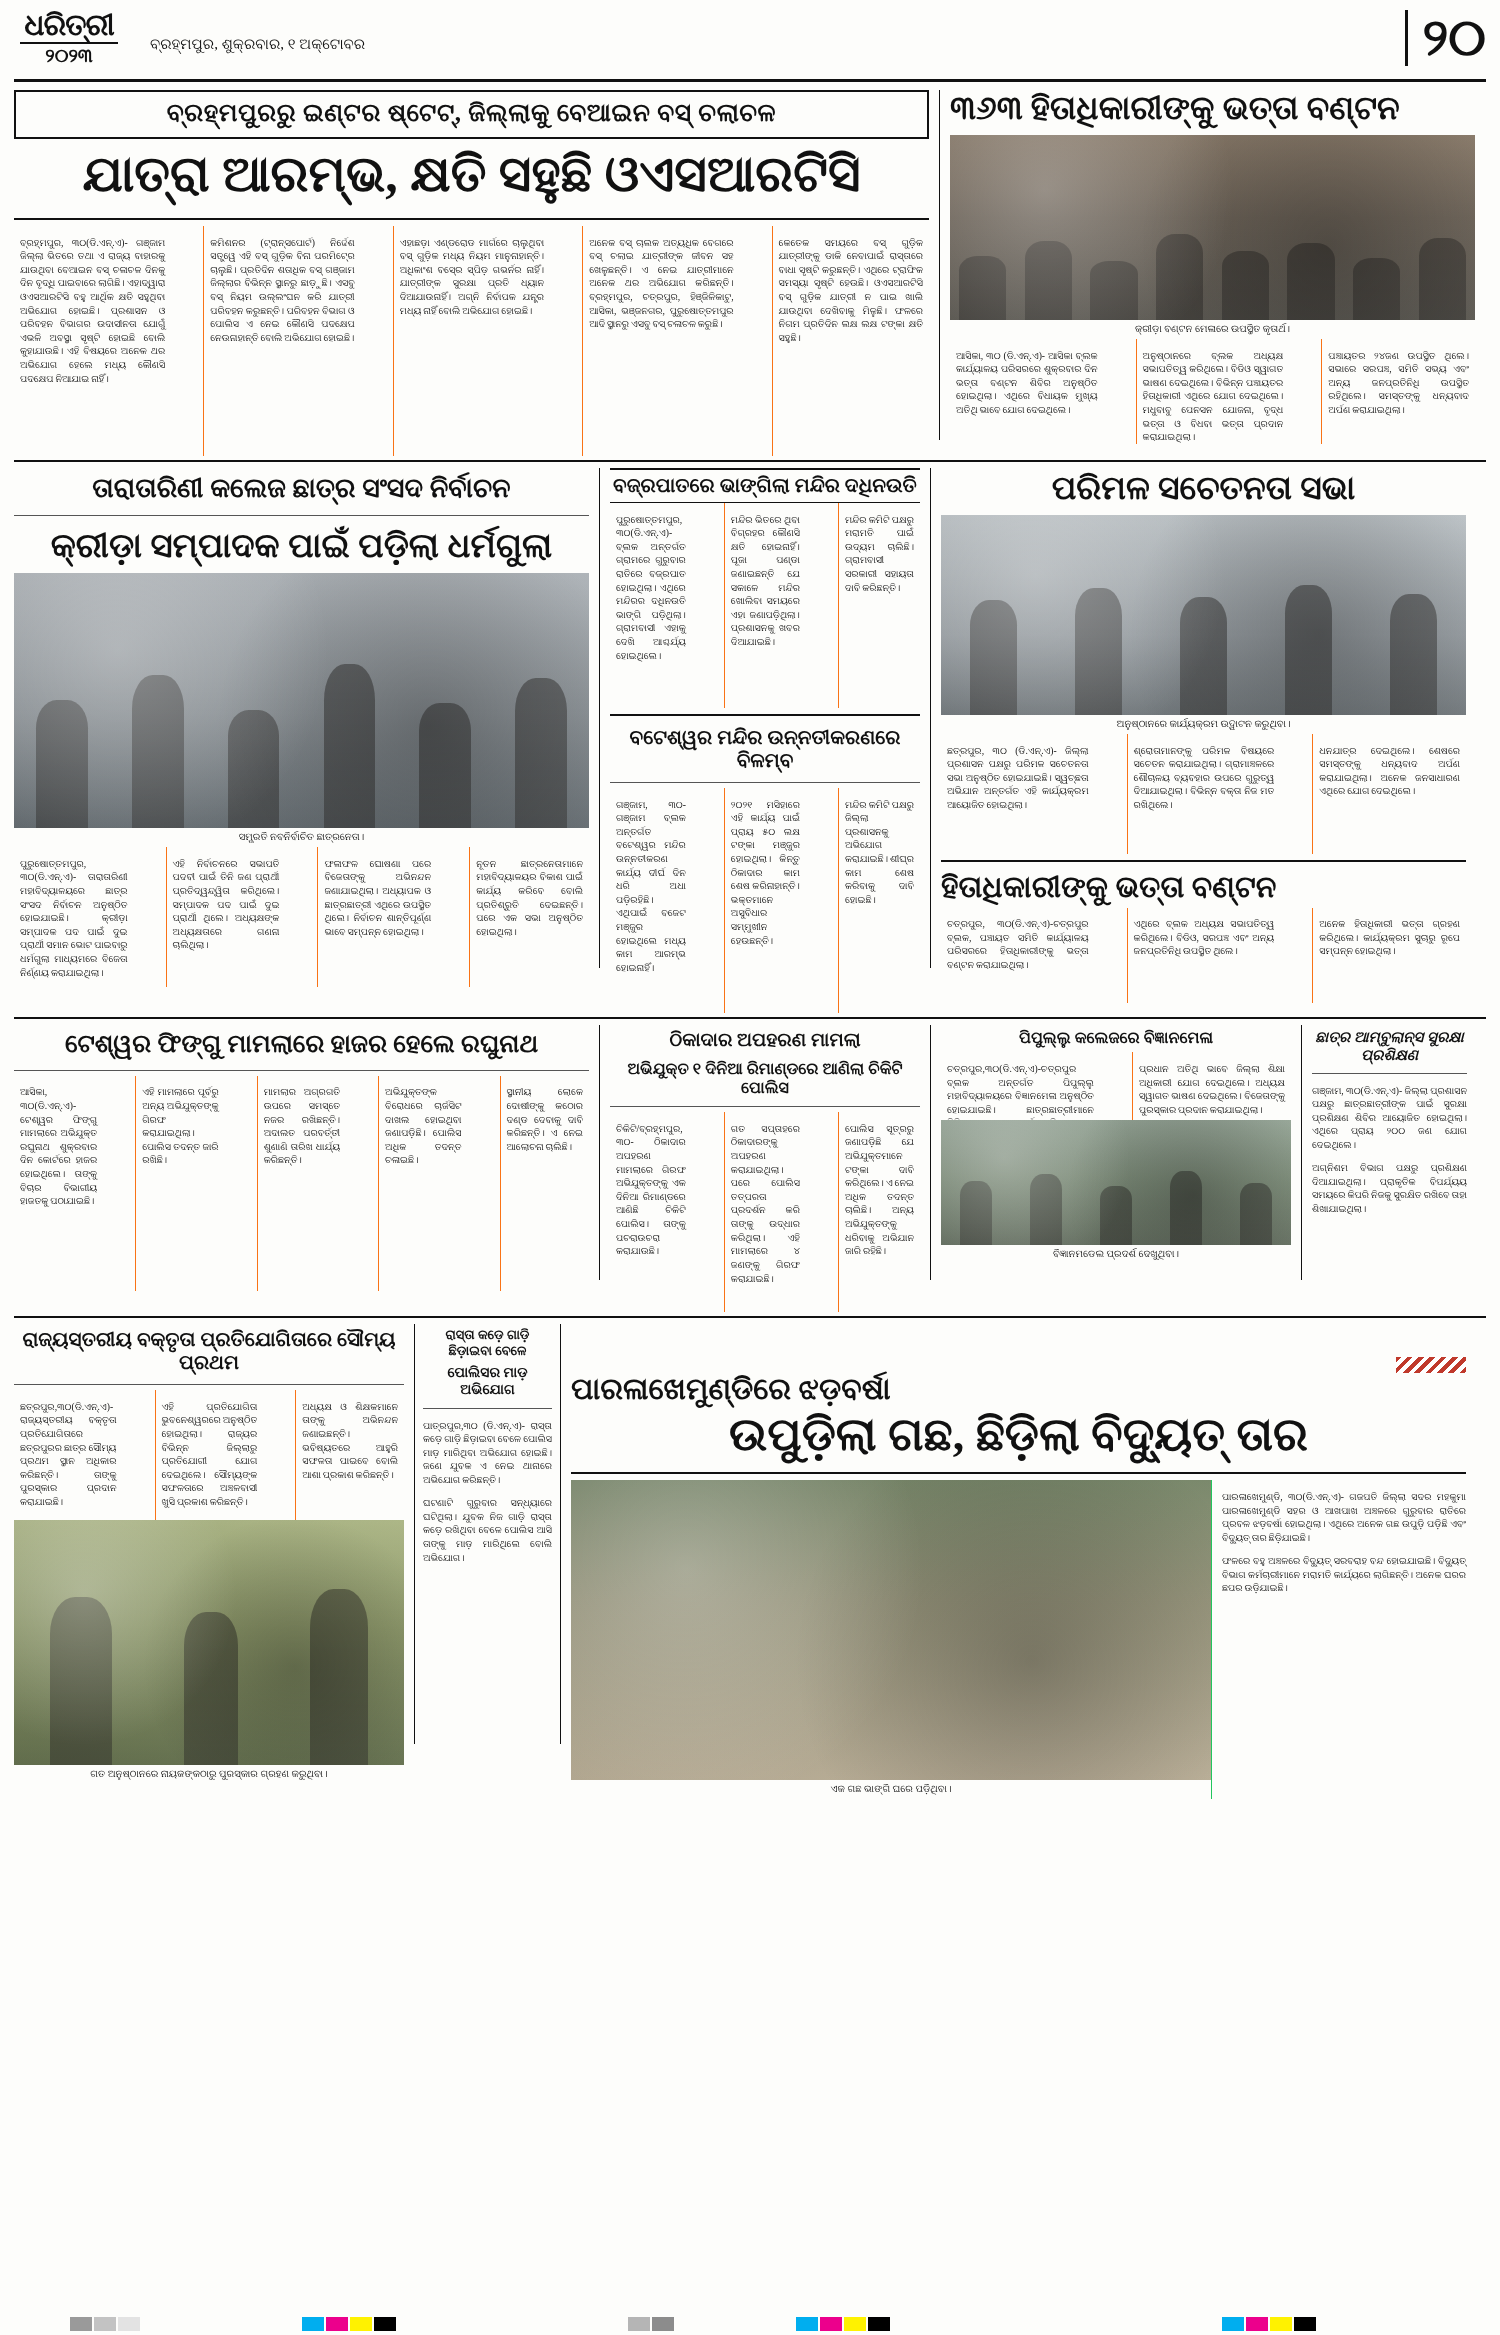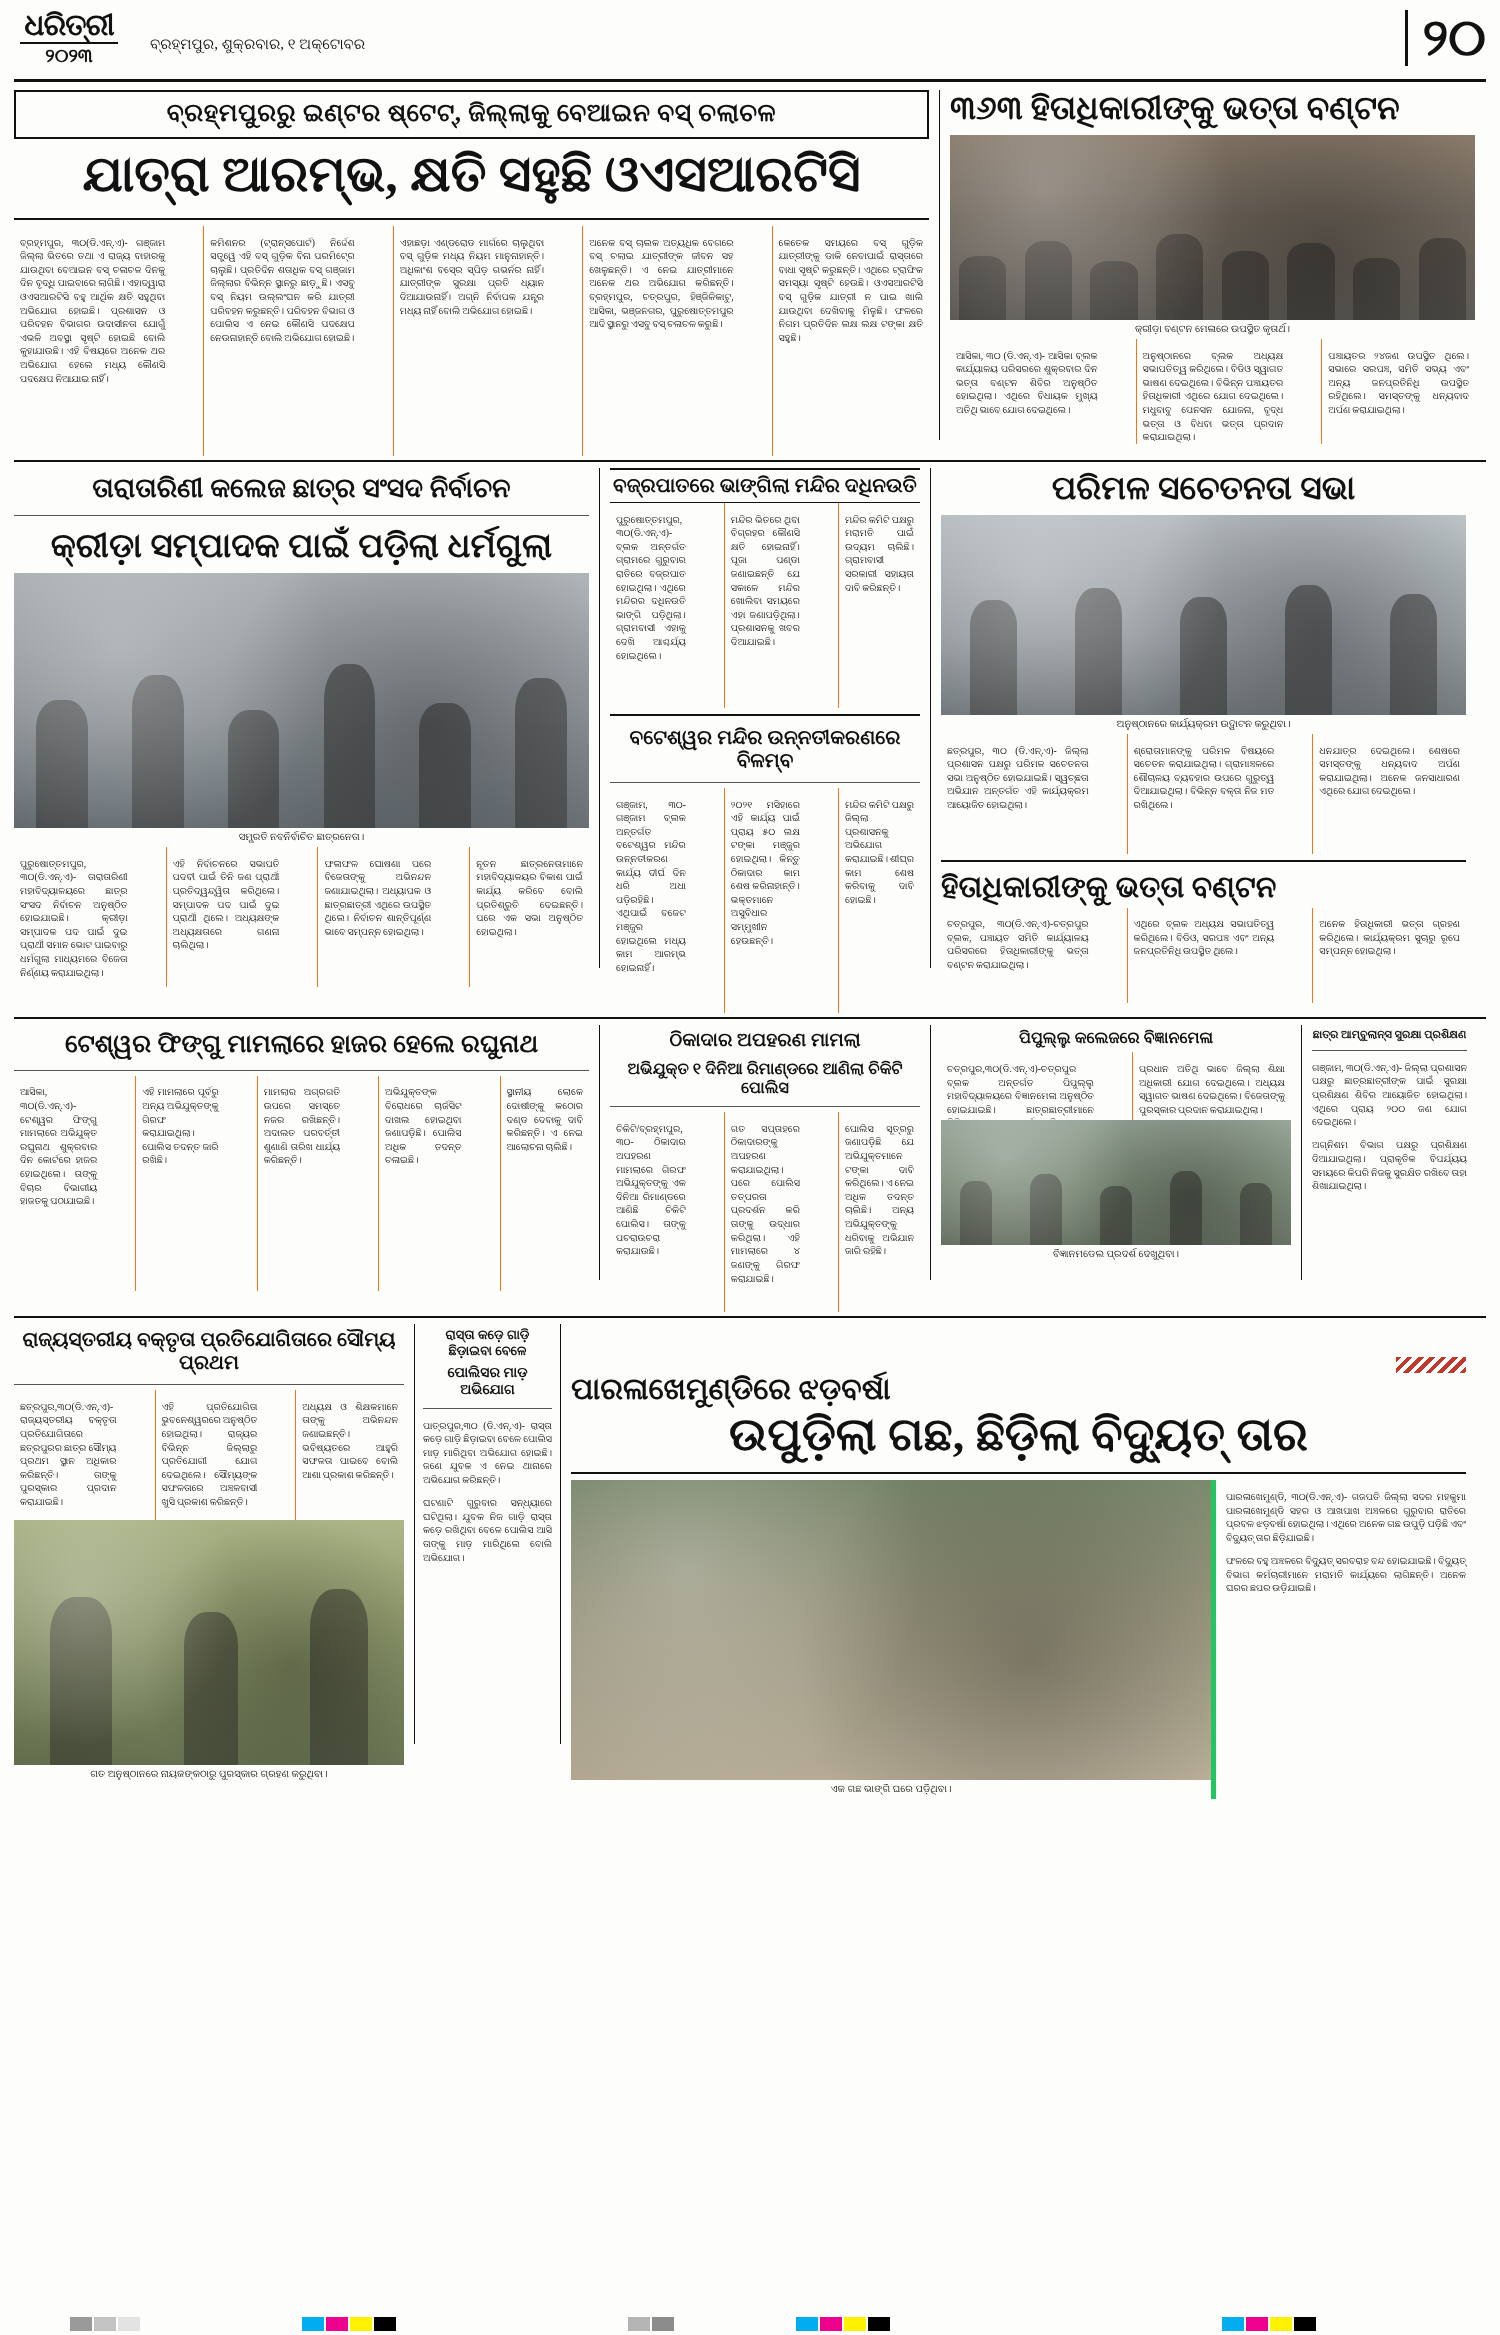--- a/index.html
+++ b/index.html
@@ -17,21 +17,21 @@
   
   .masthead { display:flex; align-items:flex-start; height:72px; border-bottom:3px solid #111; padding-bottom:4px; }
   .logo { width:110px; text-align:center; line-height:1; }
   .logo .logo-main { font-family:"Liberation Serif", serif; font-size:30px; font-weight:bold; letter-spacing:-1px; }
   .logo .logo-sub { font-size:19px; font-weight:bold; margin-top:2px; }
   .logo .logo-rule { border-top:2px solid #111; margin:2px 6px; }
   .masthead .dateline { flex:1; padding:26px 0 0 26px; font-size:15px; font-family:"Liberation Serif", serif; }
   .masthead .pageno-wrap { display:flex; align-items:center; }
   .masthead .vrule { width:3px; height:56px; background:#111; margin-right:14px; }
   .masthead .pageno { font-size:52px; font-weight:bold; font-family:"Liberation Serif", serif; line-height:1; }
-  .col-sep { border-left:5px solid #22c55e; }
+  .col-sep { border-left:1px solid #22c55e; }
 
   .hl-banner {
     border:2px solid #111;
     text-align:center;
     font-size:25px;
     font-weight:bold;
     padding:7px 4px 9px 4px;
     font-family:"Liberation Serif", serif;
     letter-spacing:.5px;
   }
@@ -342,21 +342,21 @@
             <div class="fig" style="height:90%"></div>
           <div class="fig" style="height:76%"></div>
         </div>
       </div>
       <div class="caption">ବିଜ୍ଞାନମଡେଲ ପ୍ରଦର୍ଶ ଦେଖୁଥିବା।</div>
     </div>
 
     <div class="divider-v" style="height:255px;"></div>
 
     <div style="width:165px; padding-left:10px;">
-      <div class="headline-xs" style="font-size:11px;">ଛାତ୍ର ଆମ୍ବୁଲାନ୍ସ ସୁରକ୍ଷା ପ୍ରଶିକ୍ଷଣ</div>
+      <div class="headline-xs" style="font-size:15px;font-style:italic;">ଛାତ୍ର ଆମ୍ବୁଲାନ୍ସ ସୁରକ୍ଷା ପ୍ରଶିକ୍ଷଣ</div>
       <div class="hr-thin"></div>
       <p class="body-text">ଗଞ୍ଜାମ, ୩୦(ଡି.ଏନ୍.ଏ)- ଜିଲ୍ଲା ପ୍ରଶାସନ ପକ୍ଷରୁ ଛାତ୍ରଛାତ୍ରୀଙ୍କ ପାଇଁ ସୁରକ୍ଷା ପ୍ରଶିକ୍ଷଣ ଶିବିର ଆୟୋଜିତ ହୋଇଥିଲା। ଏଥିରେ ପ୍ରାୟ ୨୦୦ ଜଣ ଯୋଗ ଦେଇଥିଲେ।</p>
       <p class="body-text">ଅଗ୍ନିଶମ ବିଭାଗ ପକ୍ଷରୁ ପ୍ରଶିକ୍ଷଣ ଦିଆଯାଇଥିଲା। ପ୍ରାକୃତିକ ବିପର୍ଯ୍ୟୟ ସମୟରେ କିପରି ନିଜକୁ ସୁରକ୍ଷିତ ରଖିବେ ତାହା ଶିଖାଯାଇଥିଲା।</p>
     </div>
   </div>
 
   <div class="hr-thick" style="margin-top:4px;"></div>
 
   <div class="grid">
 

